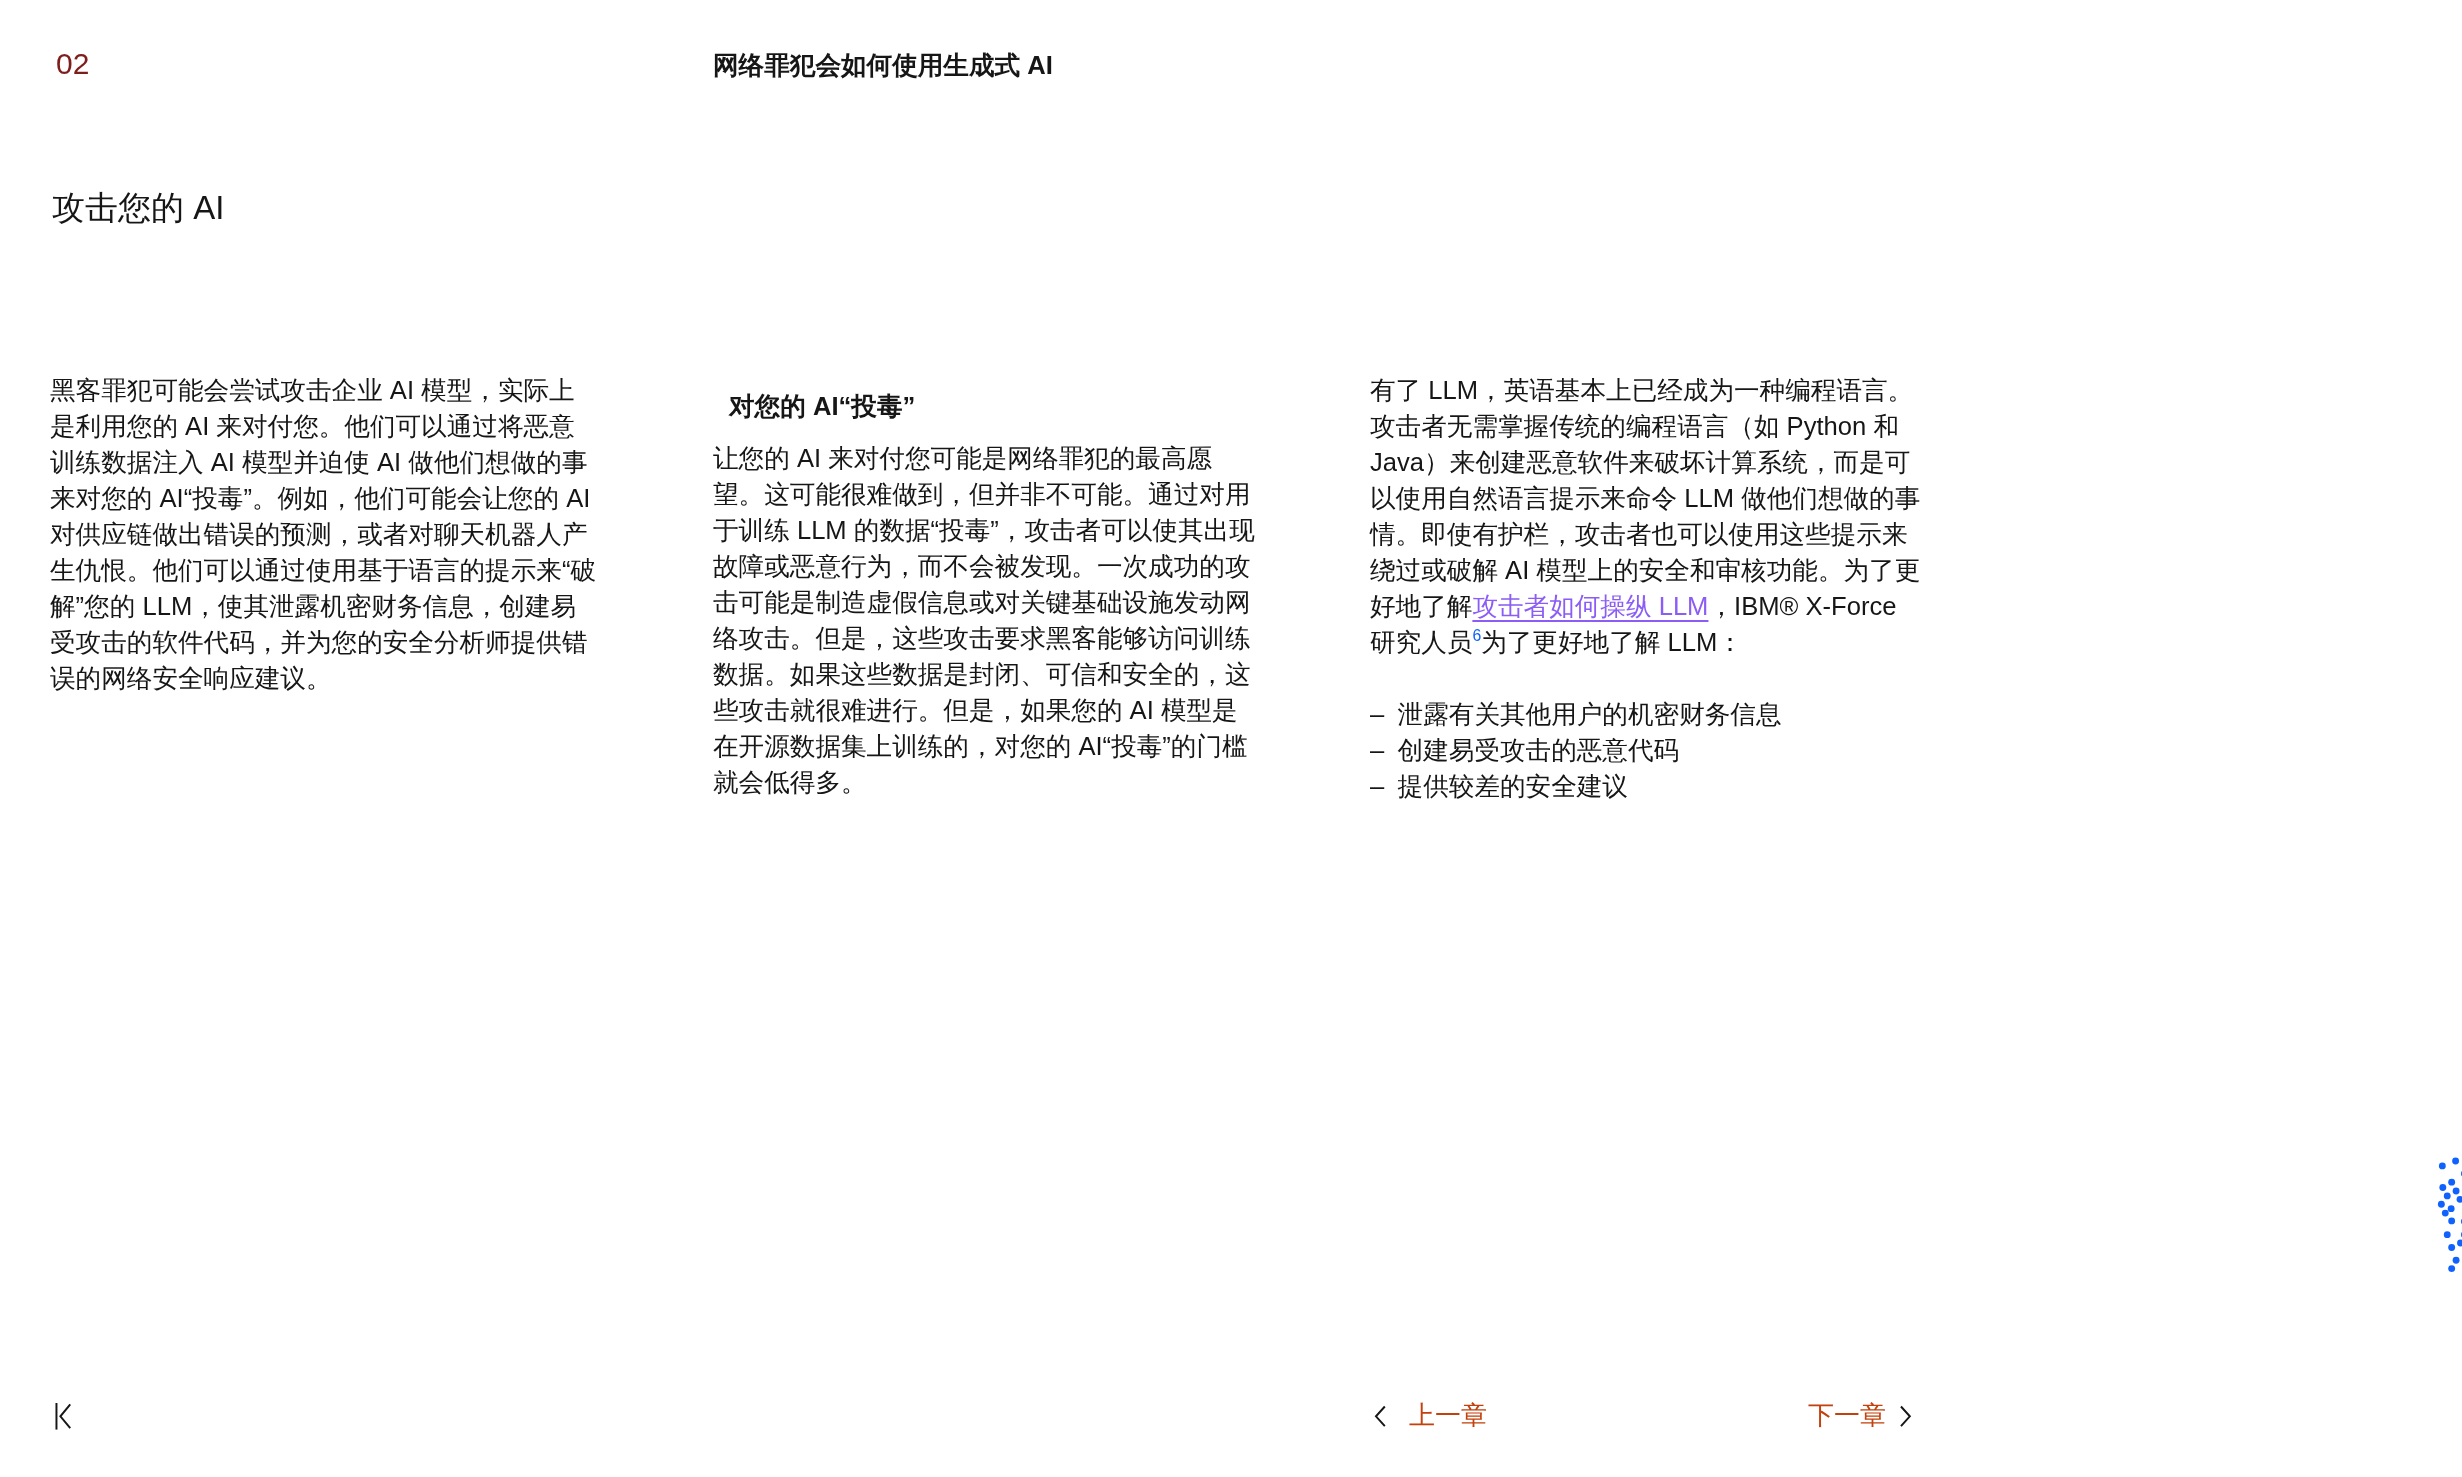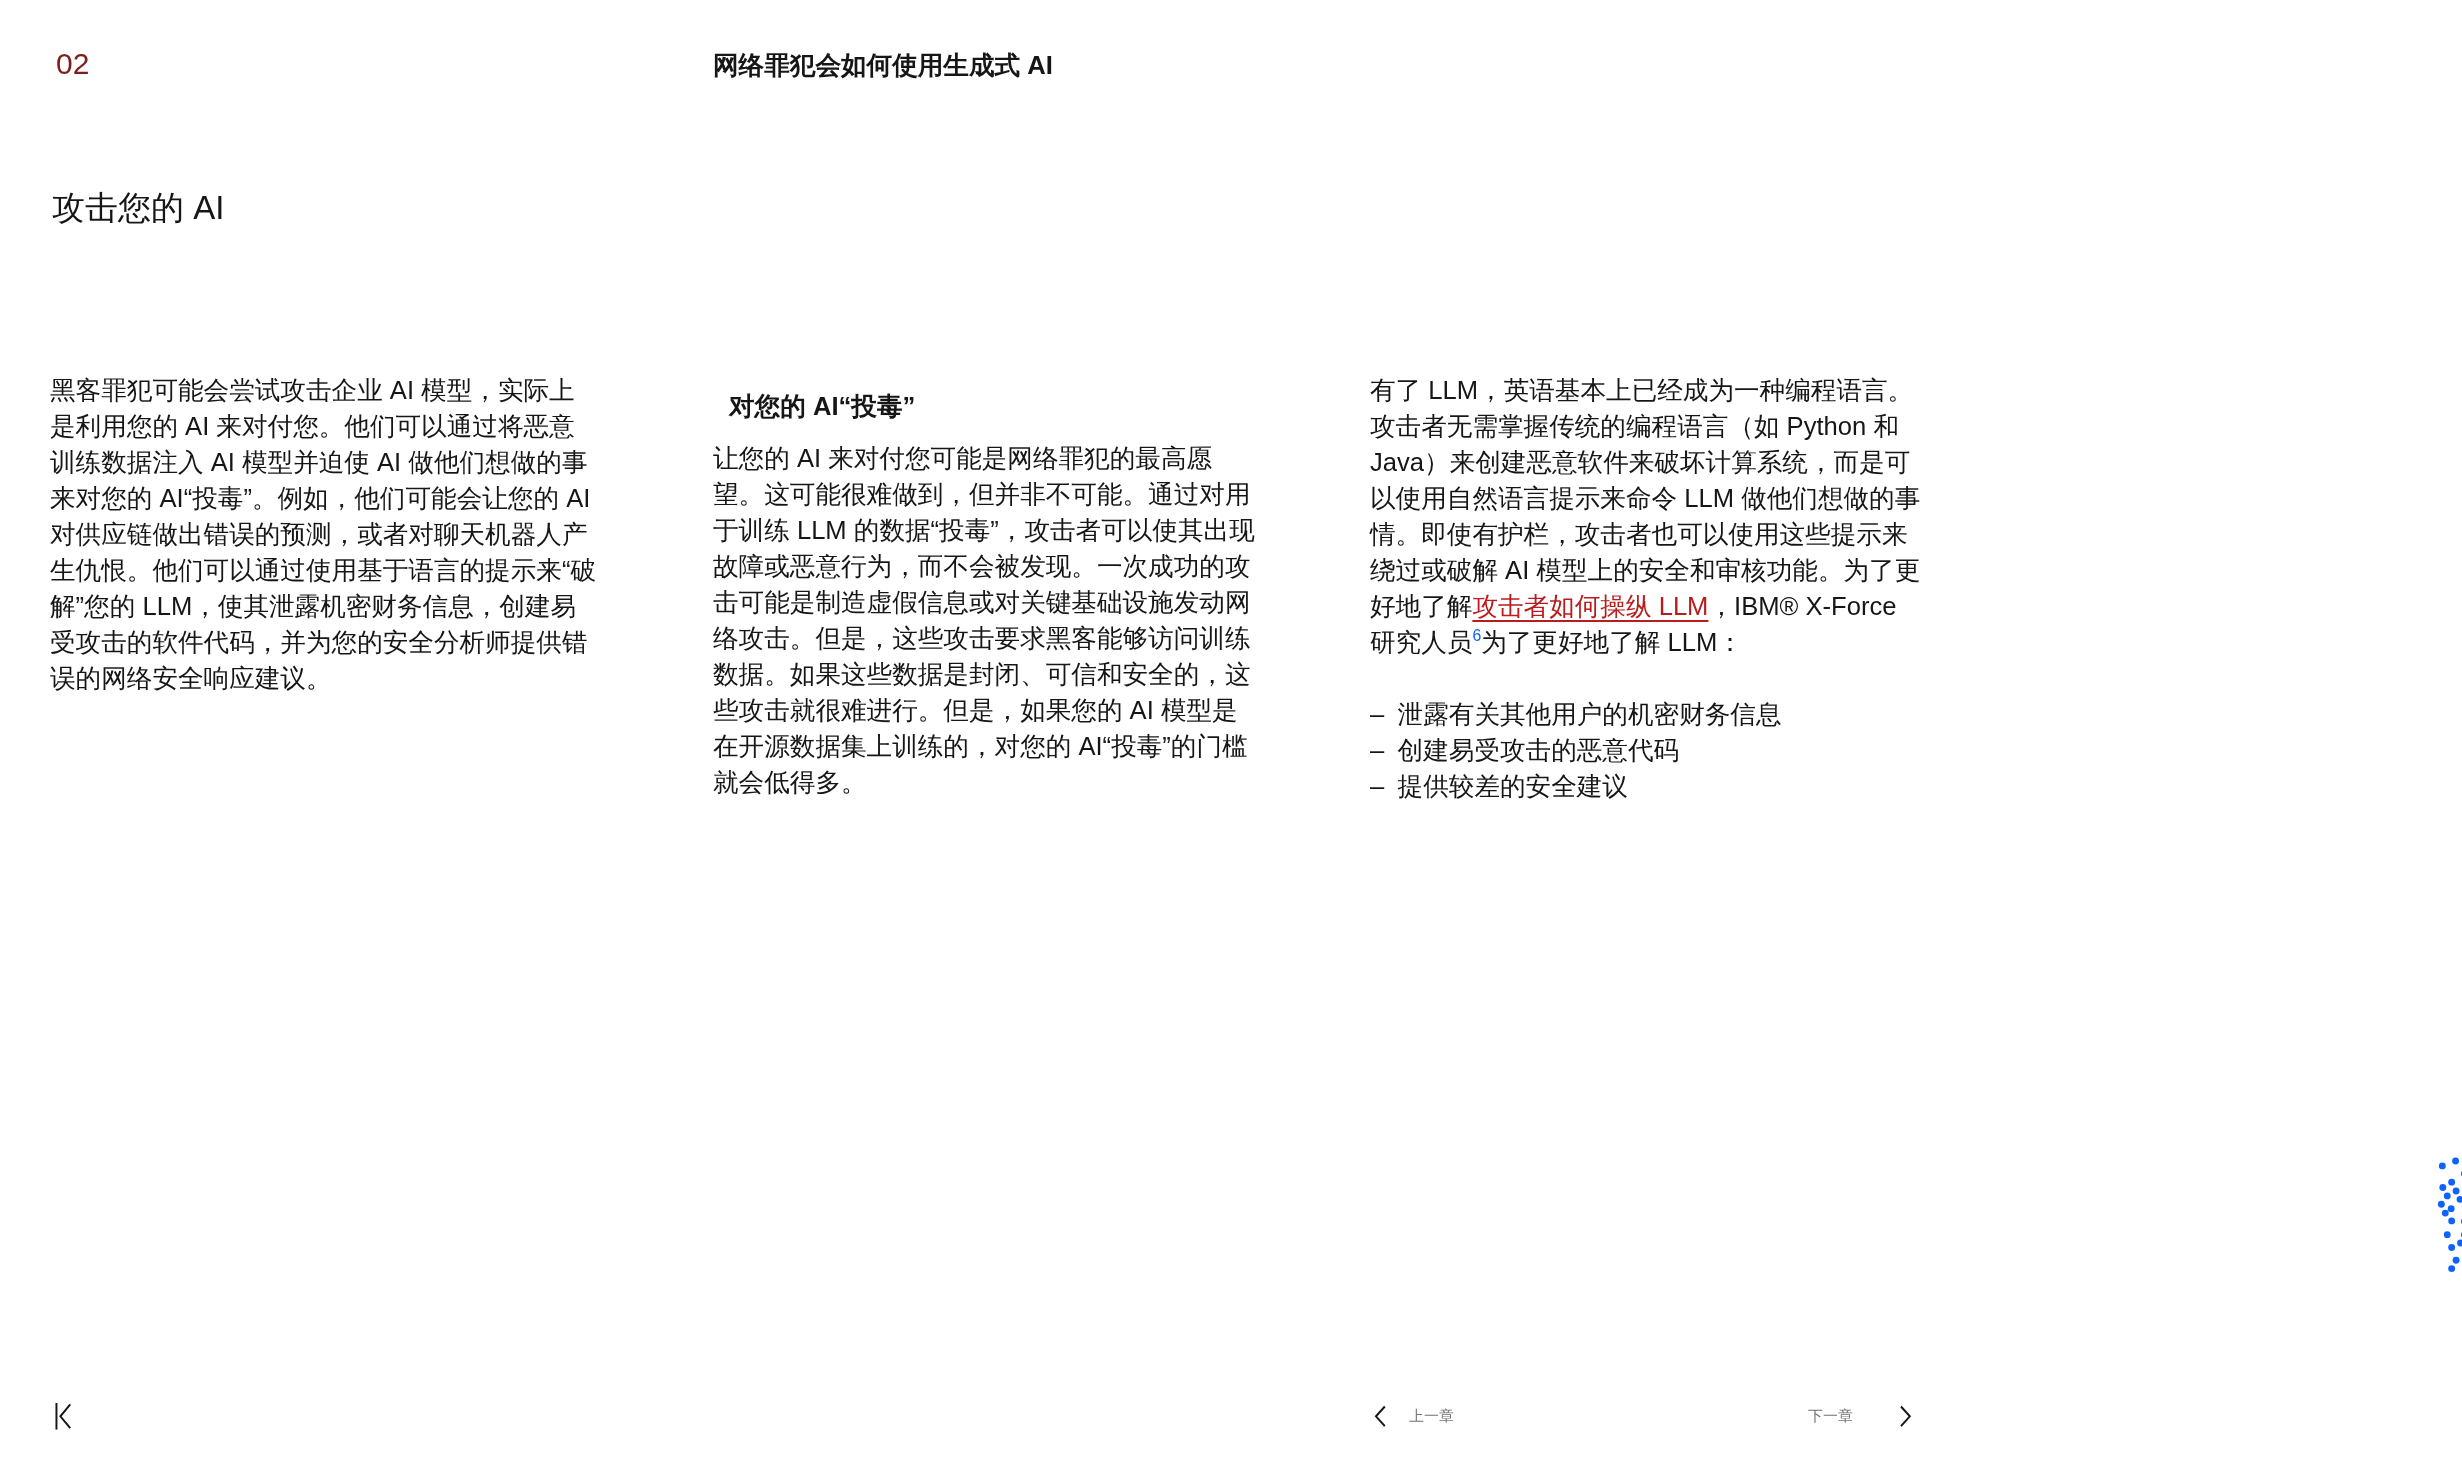--- a/index.html
+++ b/index.html
@@ -32,35 +32,35 @@
     font-size: 25.6px; line-height: 36px; color: #161616;
     letter-spacing: 0;
   }
   .col-1 { left: 50px; }
   .col-2 { left: 713px; }
   .col-3 { left: 1370px; width: 556px; }
   .col h2 { margin: 16px; font-size: 25.6px; line-height: 36px; font-weight: 700; }
   .col p { margin: 0; }
 
   a.inline-link {
-    color: #b91c1c; text-decoration: underline;
+    color: #8b5cf6; text-decoration: underline;
     text-decoration-thickness: 2px; text-underline-offset: 4.9px;
     cursor: pointer;
   }
   sup.footnote {
     color: #0f62fe; font-size: 15.8px; line-height: 0; vertical-align: super;
     cursor: pointer;
   }
 
   ul.bullets { list-style: none; margin: 36px 0 0 0; padding: 0; }
   ul.bullets li { display: flex; margin: 0; }
   ul.bullets .dash { flex: 0 0 27.6px; width: 27.6px; }
 
   
-  .footer-item { position: absolute; font-size: 15px; line-height: 27.6px; color: #737373; }
+  .footer-item { position: absolute; font-size: 26px; line-height: 27.6px; color: #c2410c; }
   .skip-btn   { left: 54px;  top: 1402px; width: 19.7px; height: 28.6px; cursor: pointer; }
   .prev-chevron { left: 1374px; top: 1405px; cursor: pointer; }
   .prev-label { left: 1409px; top: 1402px; cursor: pointer; }
   .next-label { left: 1808px; top: 1402px; cursor: pointer; }
   .next-chevron { left: 1899px; top: 1405px; cursor: pointer; }
 
   .graphic { position: absolute; left: 2433px; top: 1143px; }
   svg { display: block; }
 </style>
 </head>

